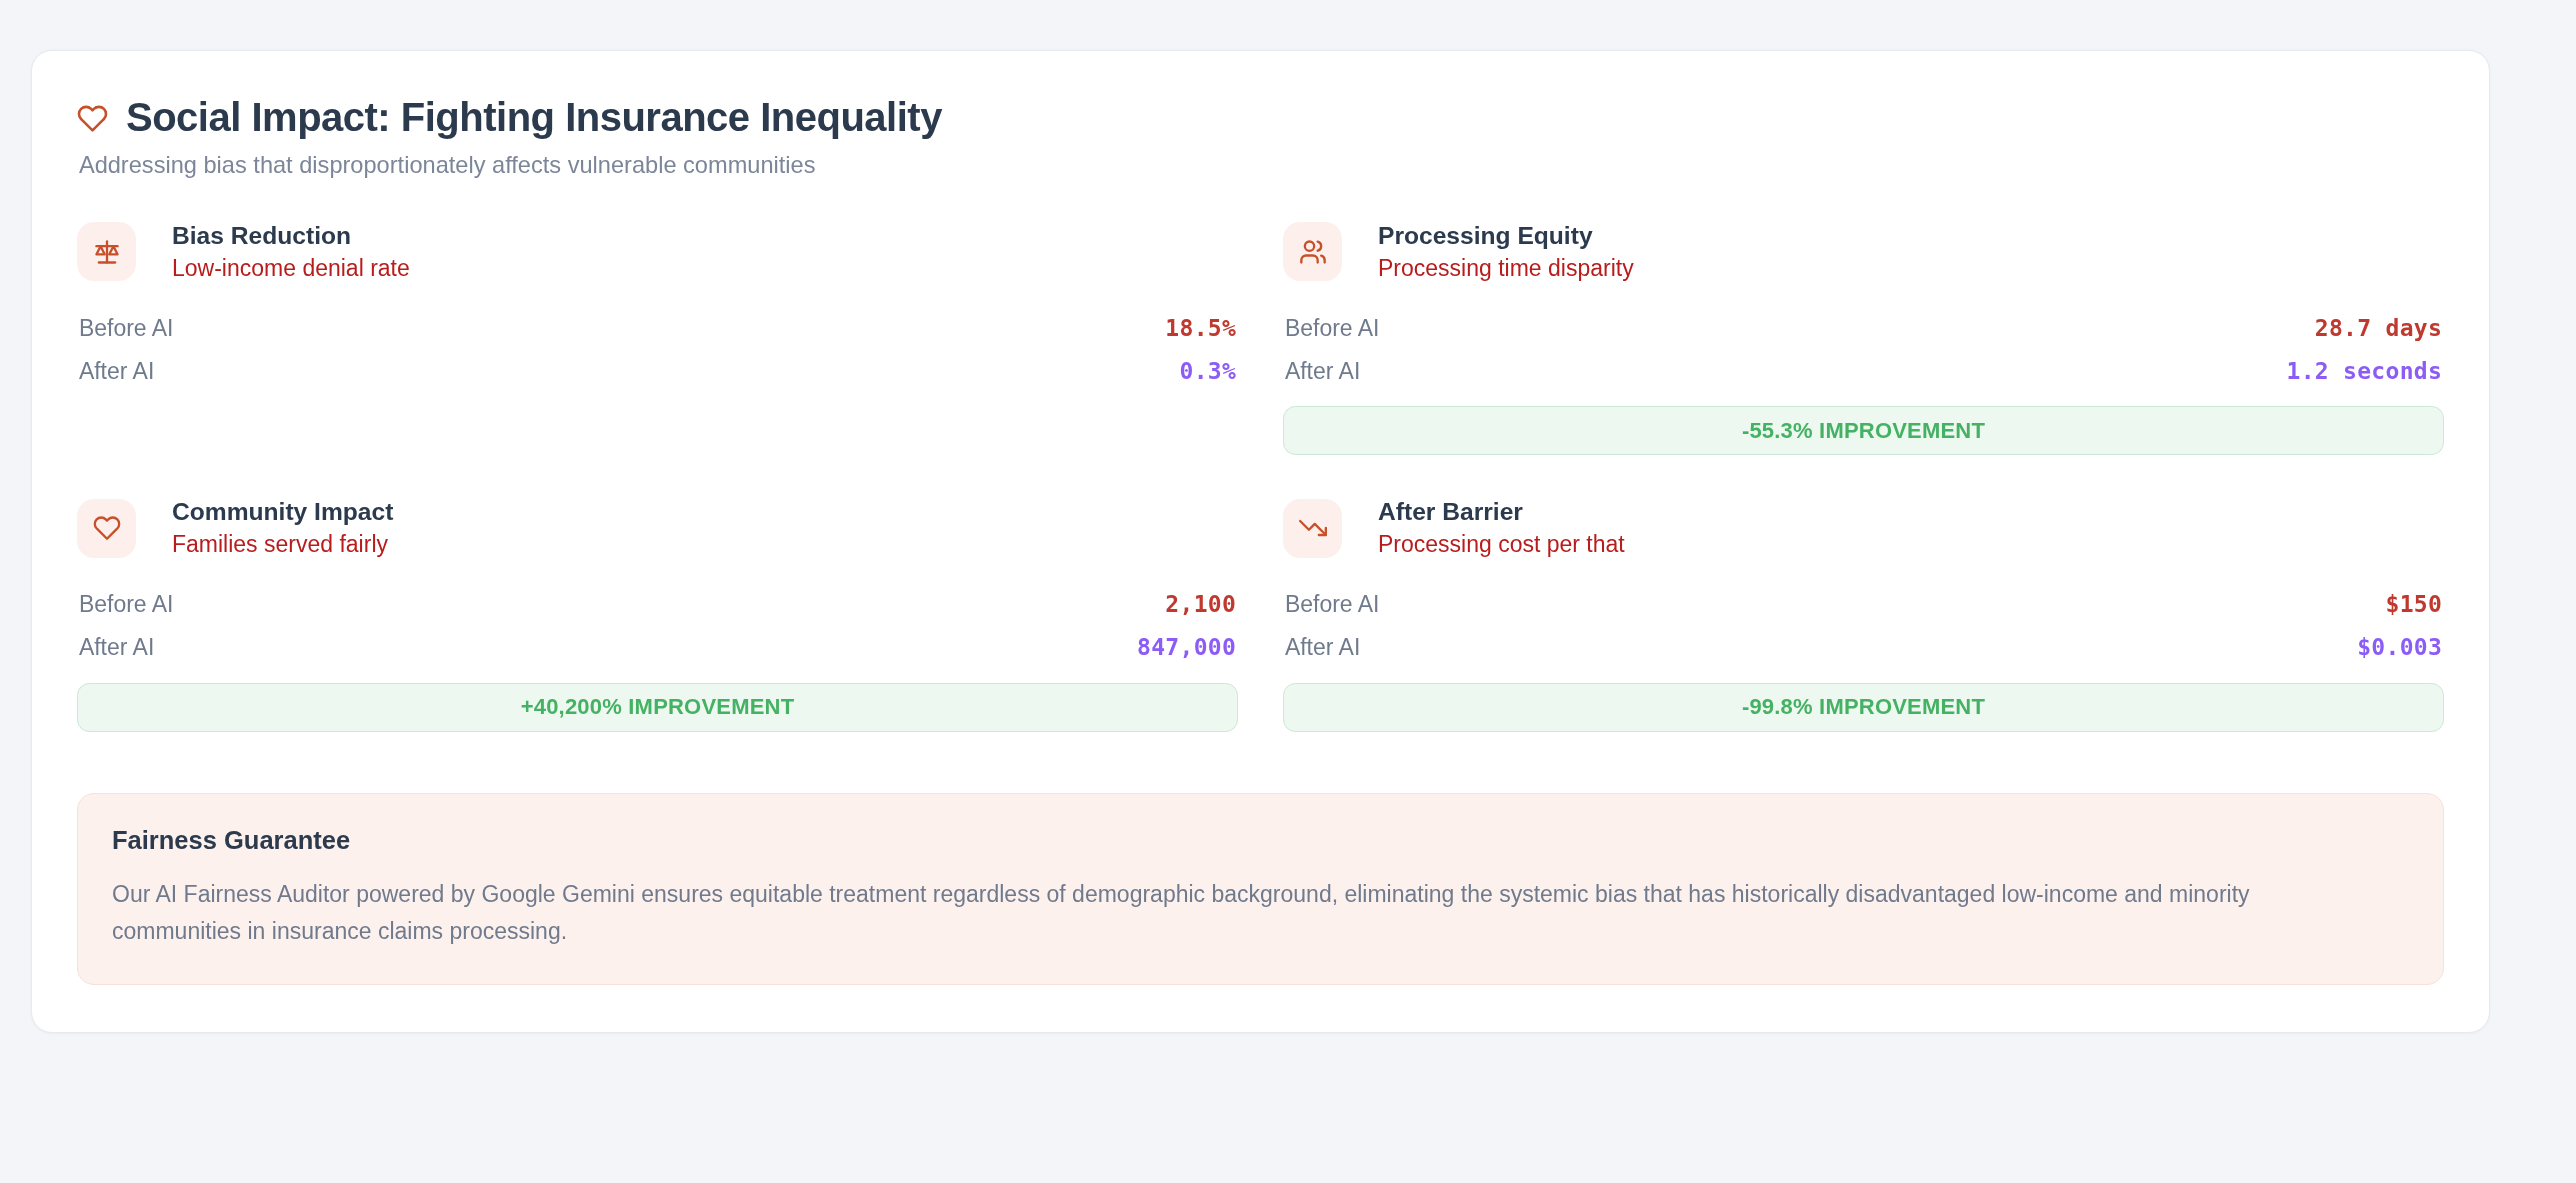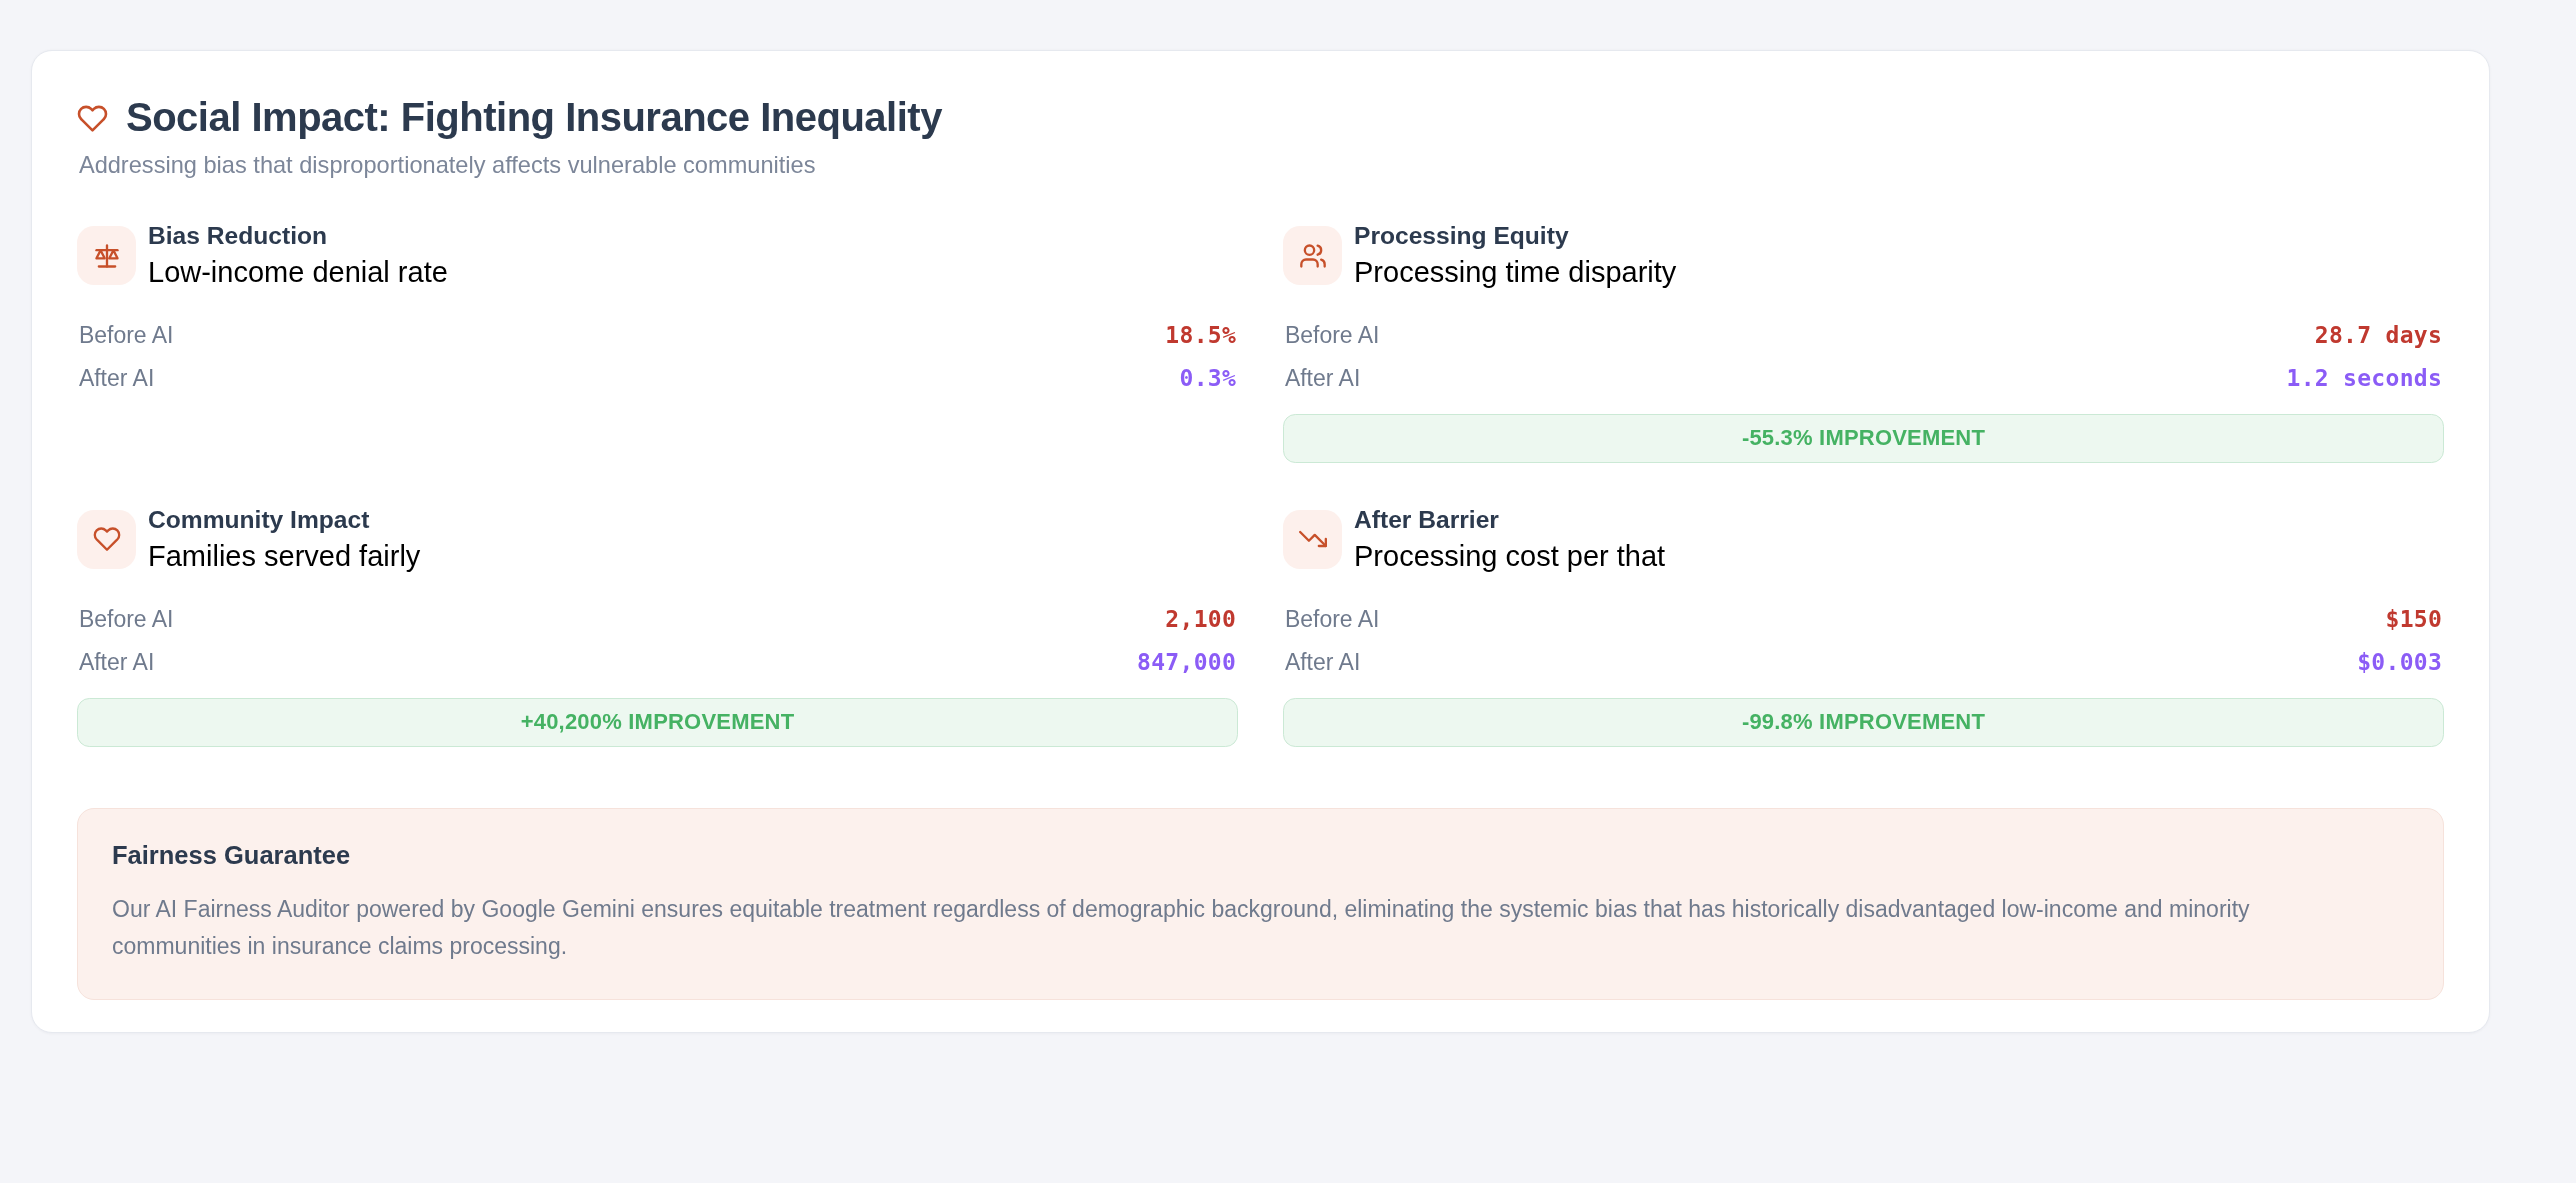--- a/index.html
+++ b/index.html
@@ -75,21 +75,21 @@
     margin-top: 39px;
   }
 
   .metric-card {
     padding-bottom: 42px;
   }
 
   .metric-head {
     display: flex;
     align-items: center;
-    gap: 12px;
+    gap: 36px;
     margin-bottom: 24.6px;
   }
 
   .metric-icon-badge {
     width: 59px;
     height: 59px;
     border-radius: 17px;
     background: #fdf0ec;
     display: flex;
     align-items: center;
@@ -105,22 +105,22 @@
 
   .metric-titles { min-width: 0; }
   .metric-label {
     font-size: 24.6px;
     font-weight: 700;
     color: #2c3a4e;
     line-height: 1.25;
     margin-bottom: 1.9px;
   }
   .metric-sublabel {
-    font-size: 29px;
-    color: #000000;
+    font-size: 23px;
+    color: #b91c1c;
     line-height: 1.25;
   }
 
   .metric-row {
     display: flex;
     align-items: baseline;
     justify-content: space-between;
     padding: 7.6px 1.9px 8.5px 1.9px;
   }
   .metric-row-label {

